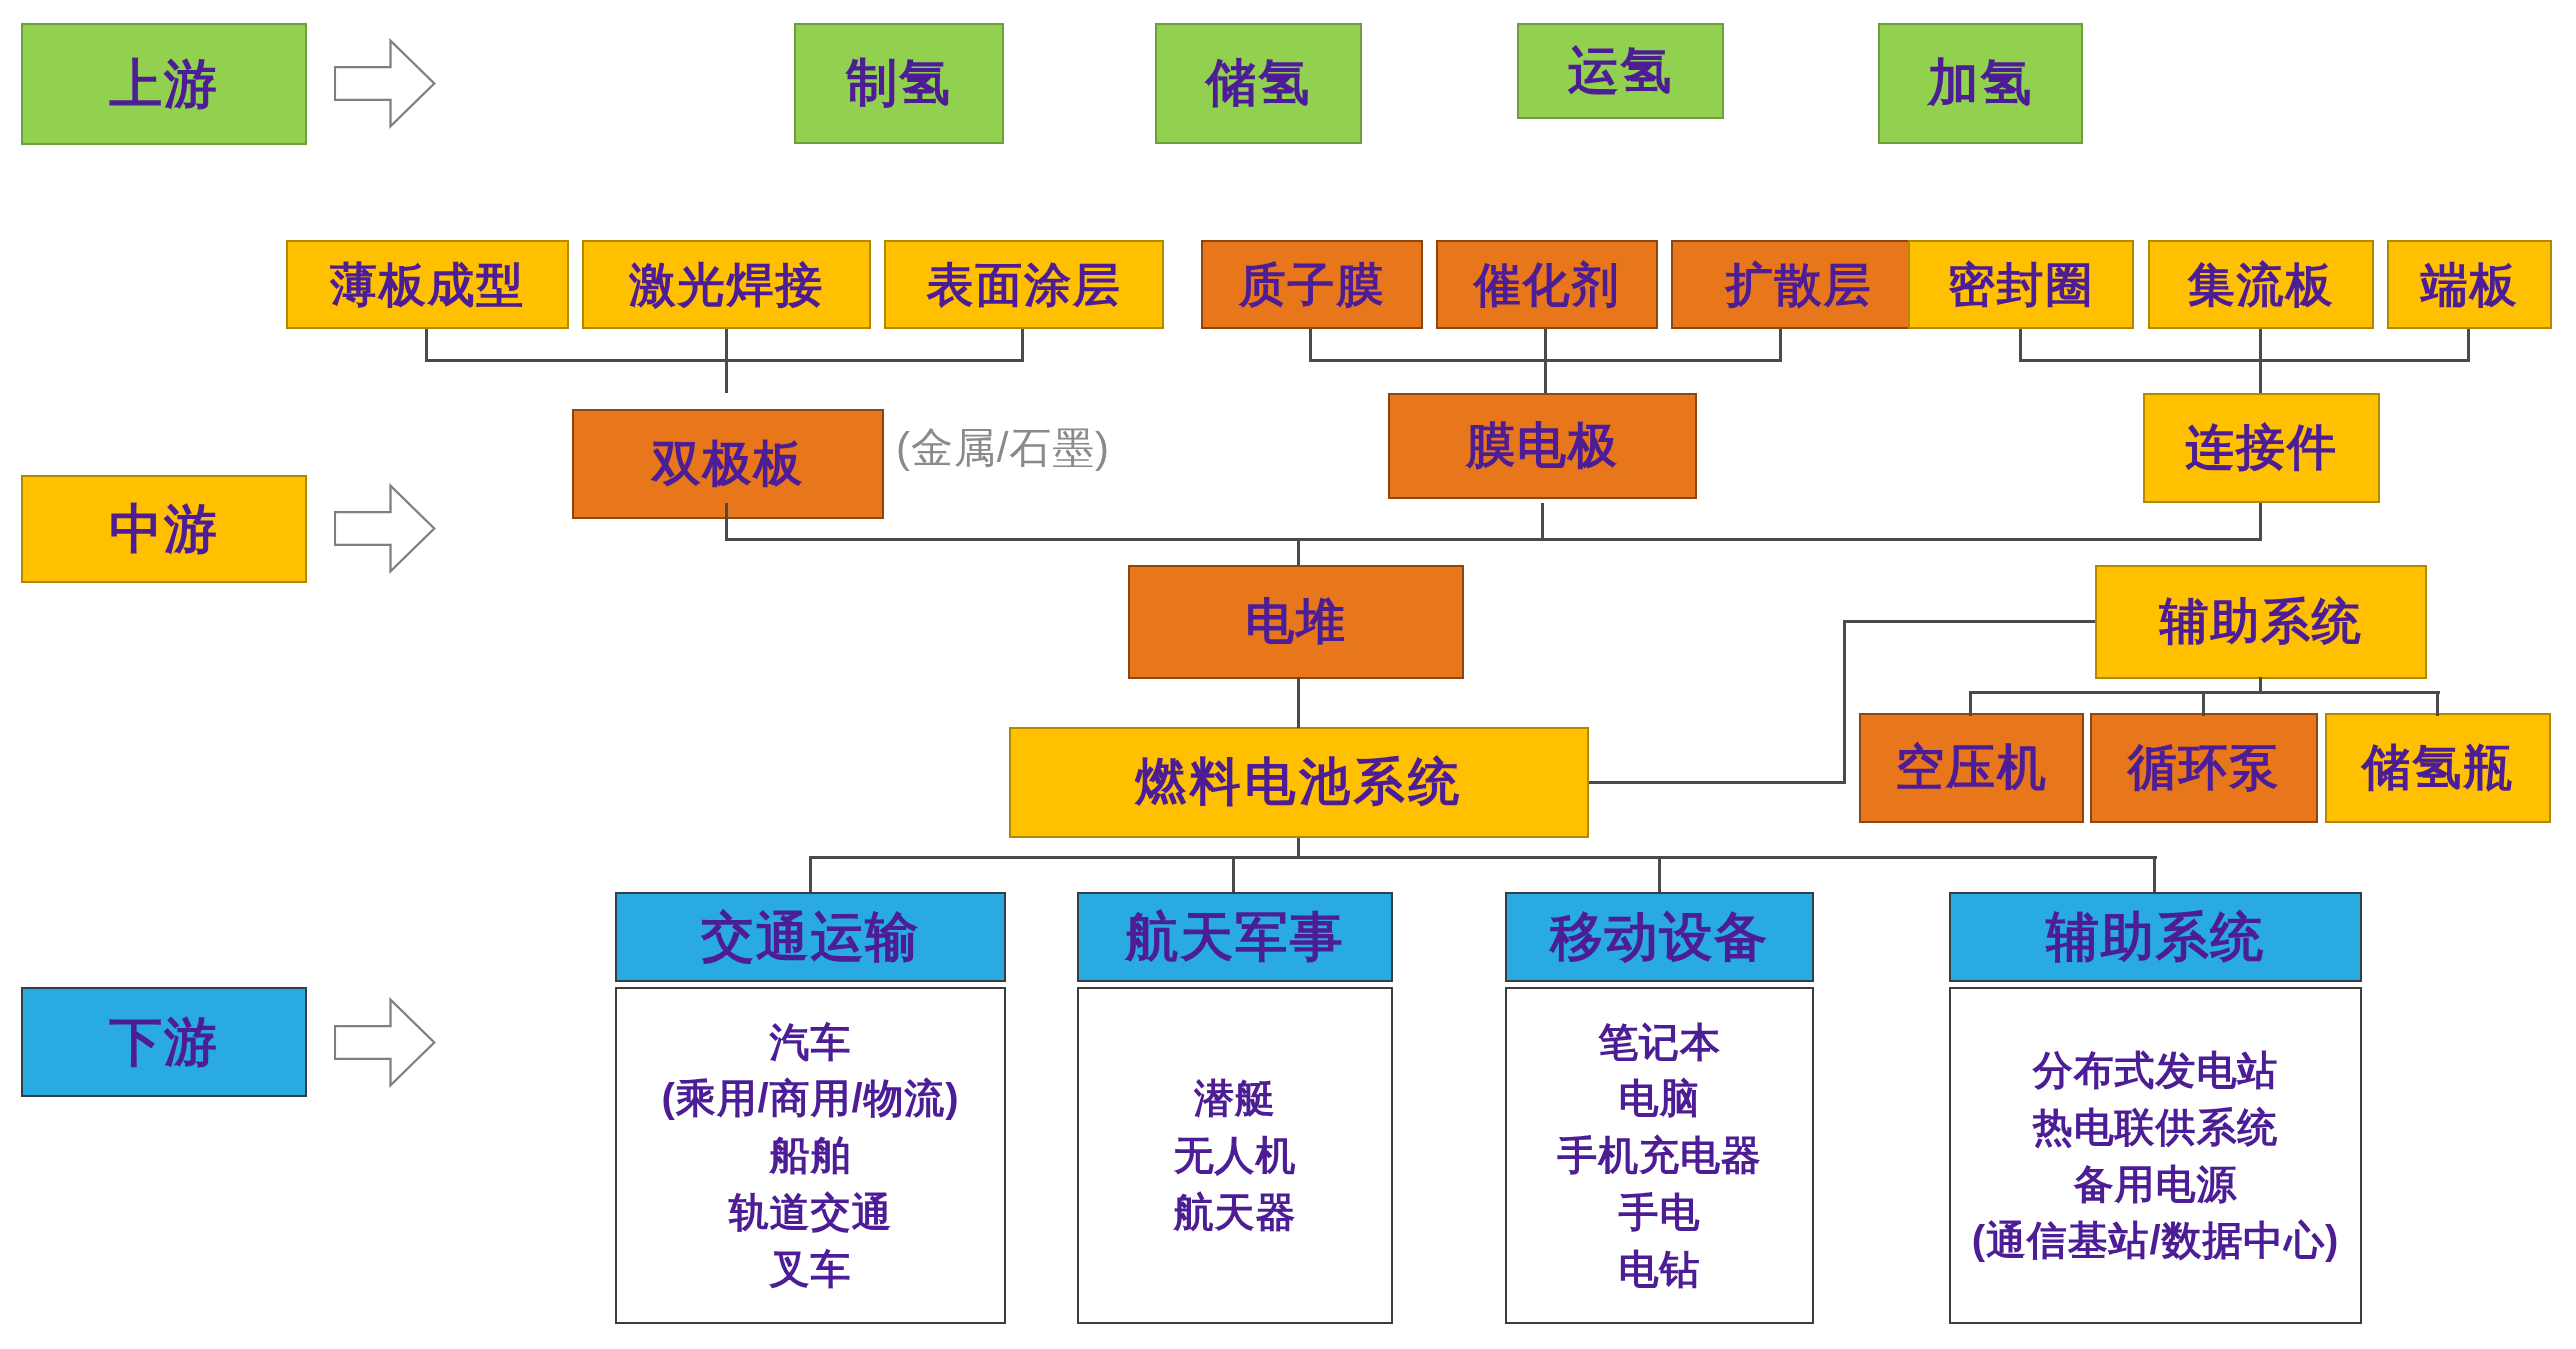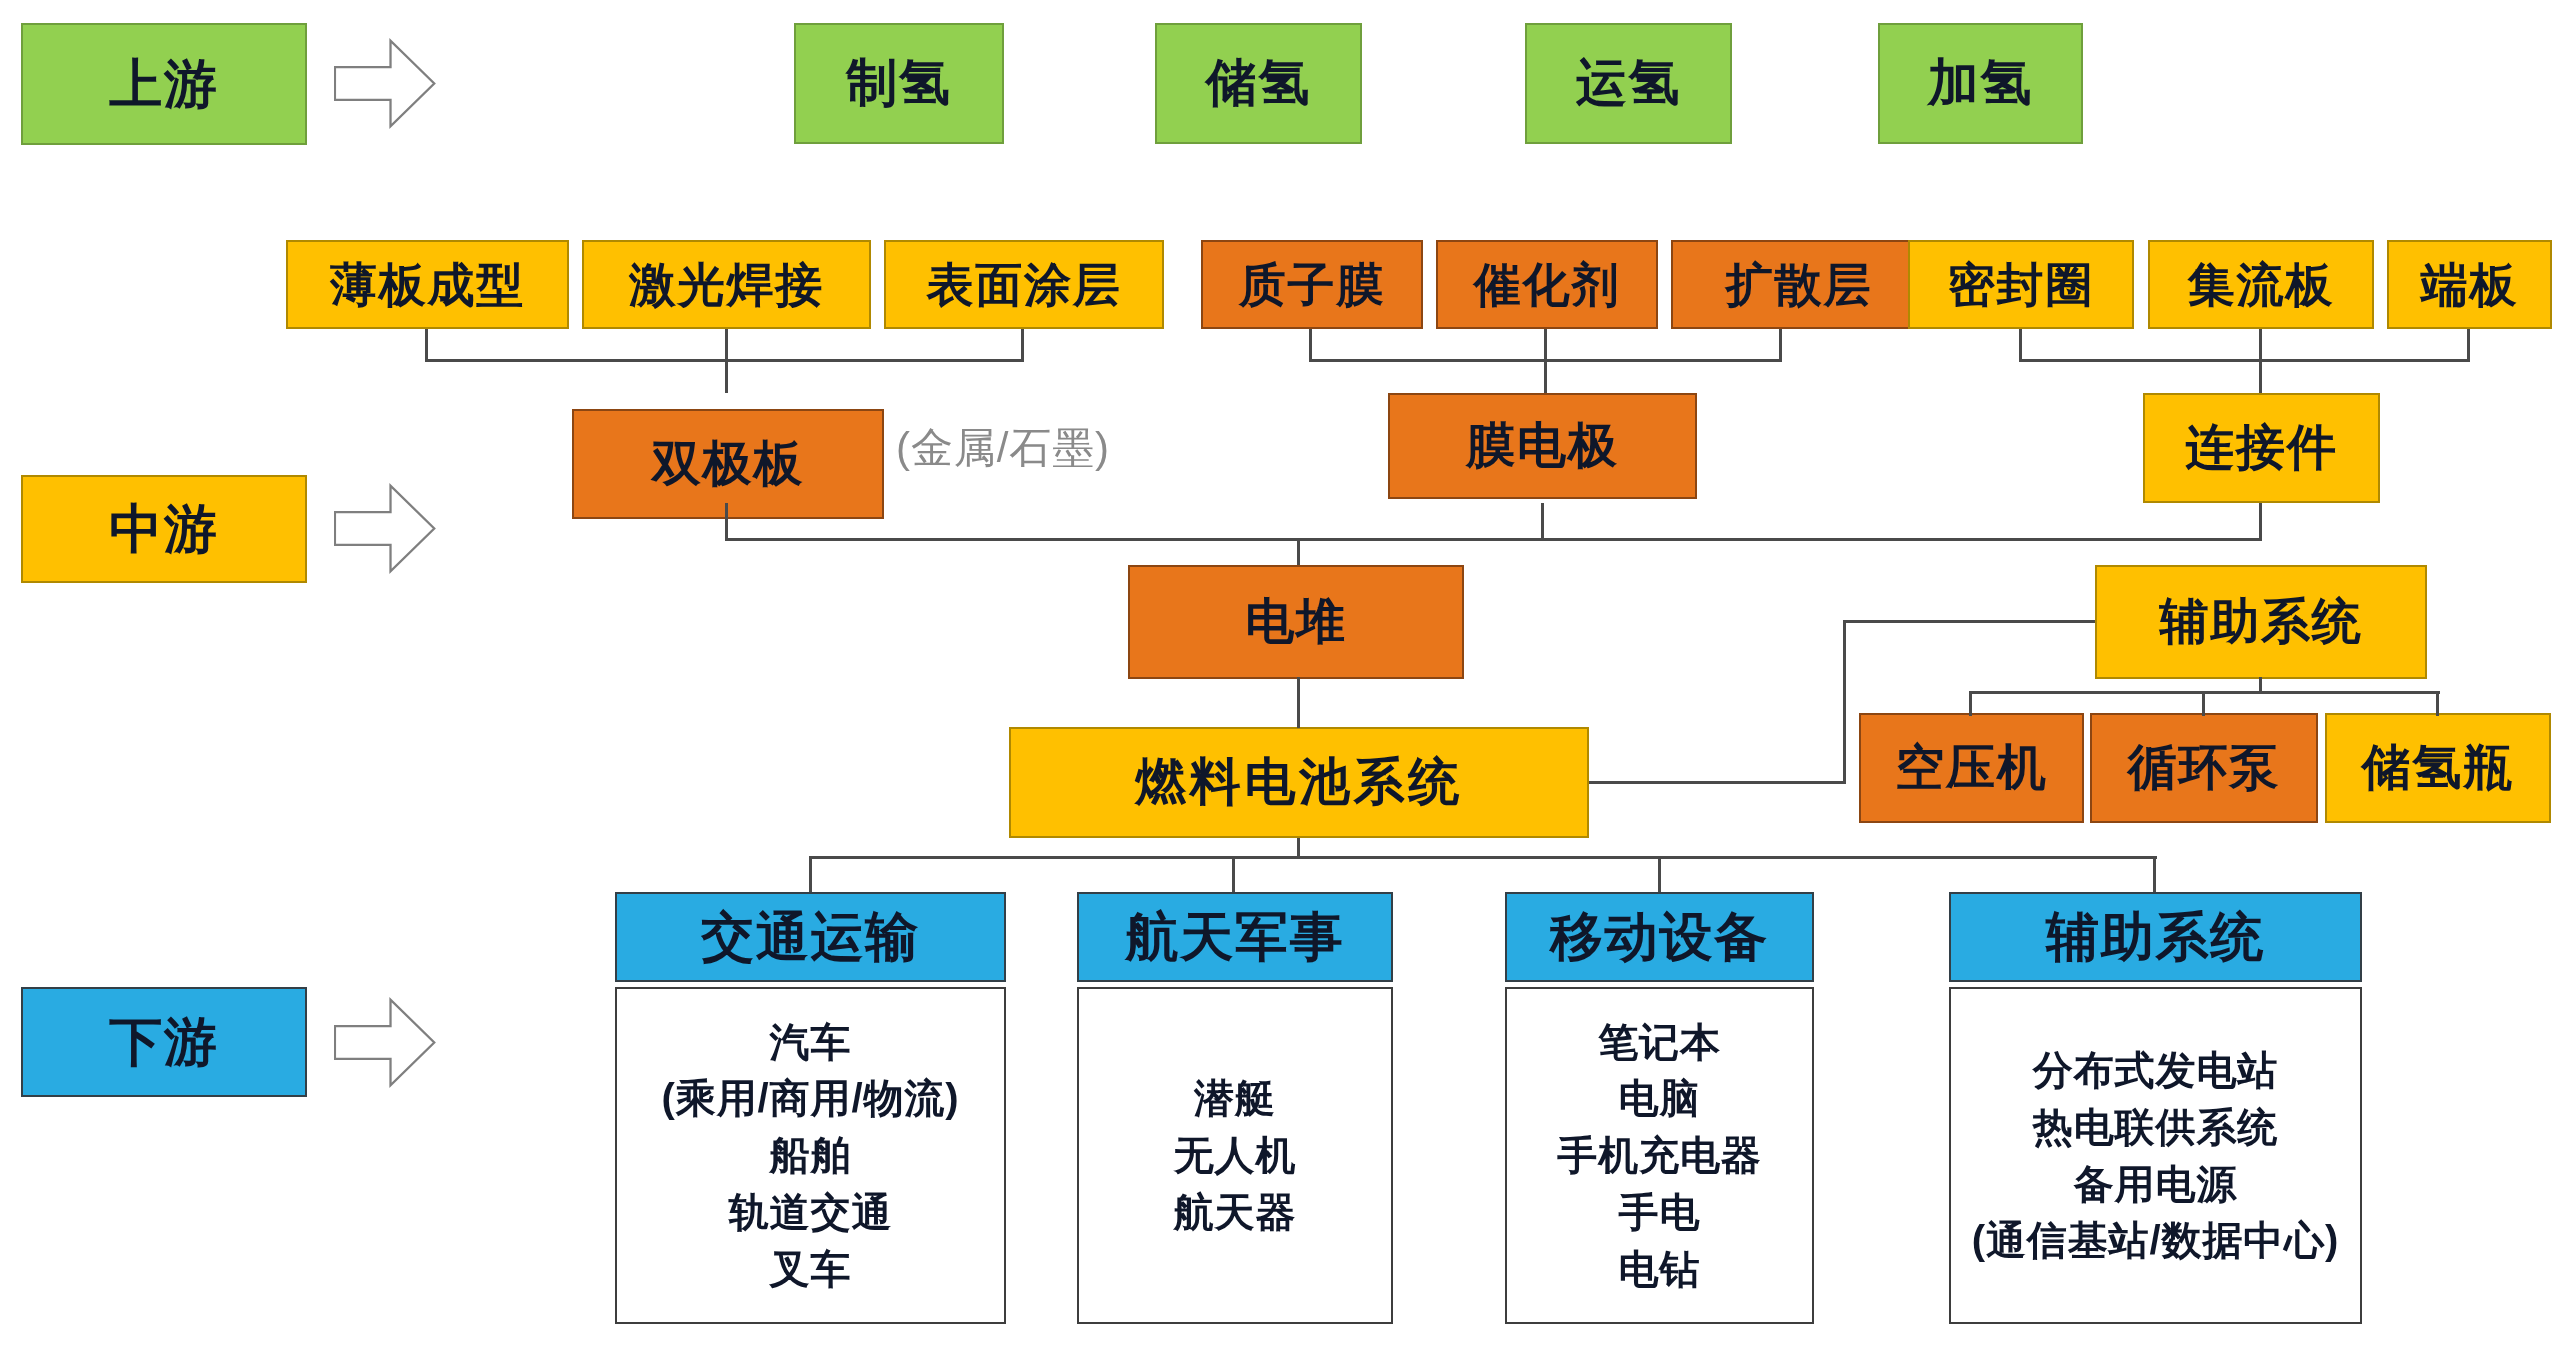--- a/index.html
+++ b/index.html
@@ -8,21 +8,21 @@
     width:2576px;height:1349px;
     background:#ffffff;
     font-family:"Liberation Sans","DejaVu Sans",sans-serif;
     overflow:hidden;
   }
   .box{
     position:absolute;
     display:flex;align-items:center;justify-content:center;
     box-sizing:border-box;
     text-align:center;
-    color:#0f172a;
+    color:#4c1d95;
     font-weight:700;
     letter-spacing:1.8px;
     line-height:1.1;
   }
   .green {background:#92D050;border:2.7px solid #6f9f3c;}
   .gold  {background:#FFC000;border:2.7px solid #b08900;}
   .orange{background:#E8761B;border:2.7px solid #8c4612;}
   .blue  {background:#29ABE2;border:2.7px solid #333f47;}
   .white-box{
     background:#ffffff;border:2.7px solid #3d3d3d;
@@ -65,21 +65,21 @@
     <polygon points="1,34 62,34 62,5 110,52 62,99 62,70 1,70" fill="#ffffff" stroke="#7f7f7f" stroke-width="2.5"></polygon>
   </svg>
 
   <div class="box blue stage" style="left:21px;top:987px;width:286px;height:110px;">下游</div>
   <svg class="arrow" style="left:334px;top:995px;" width="103" height="95" viewBox="0 0 113 104">
     <polygon points="1,34 62,34 62,5 110,52 62,99 62,70 1,70" fill="#ffffff" stroke="#7f7f7f" stroke-width="2.5"></polygon>
   </svg>
 
   <div class="box green green-node" style="left:794px;top:23px;width:210px;height:121px;">制氢</div>
   <div class="box green green-node" style="left:1155px;top:23px;width:207px;height:121px;">储氢</div>
-  <div class="box green green-node" style="left:1517px;top:23px;width:207px;height:121px;margin-left:8px;">运氢</div>
+  <div class="box green green-node" style="left:1517px;top:23px;width:207px;height:96px;">运氢</div>
   <div class="box green green-node" style="left:1878px;top:23px;width:205px;height:121px;">加氢</div>
 
   <div class="box gold r2" style="left:286px;top:240px;width:283px;height:89px;">薄板成型</div>
   <div class="box gold r2" style="left:582px;top:240px;width:289px;height:89px;">激光焊接</div>
   <div class="box gold r2" style="left:884px;top:240px;width:280px;height:89px;">表面涂层</div>
 
   <div class="box orange r2" style="left:1436px;top:240px;width:222px;height:89px;">催化剂</div>
   <div class="box orange r2" style="left:1201px;top:240px;width:222px;height:89px;">质子膜</div>
   <div class="box orange r2" style="left:1671px;top:240px;width:256px;height:89px;">扩散层</div>
 

